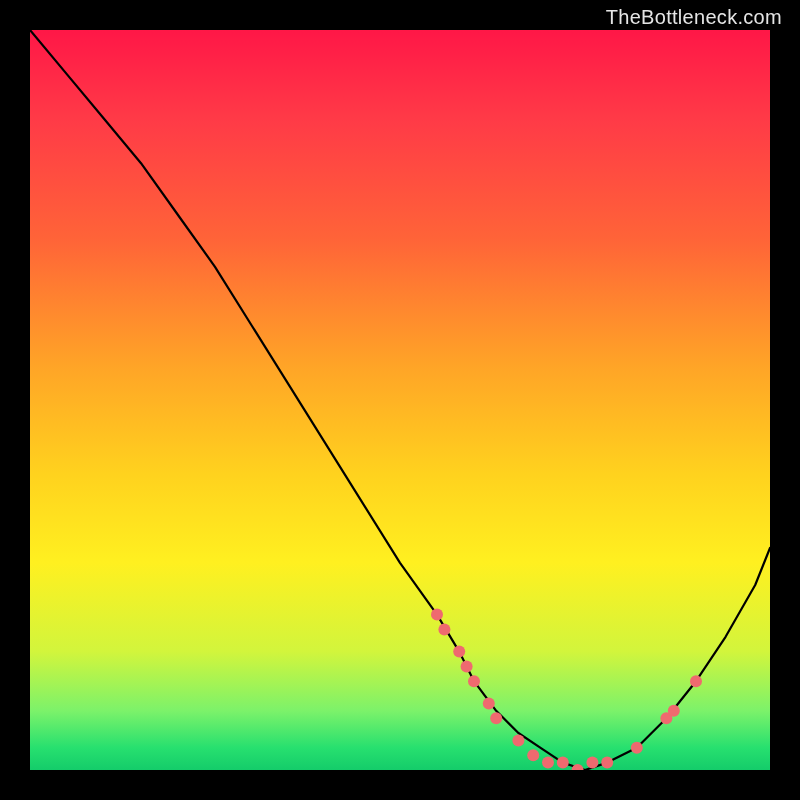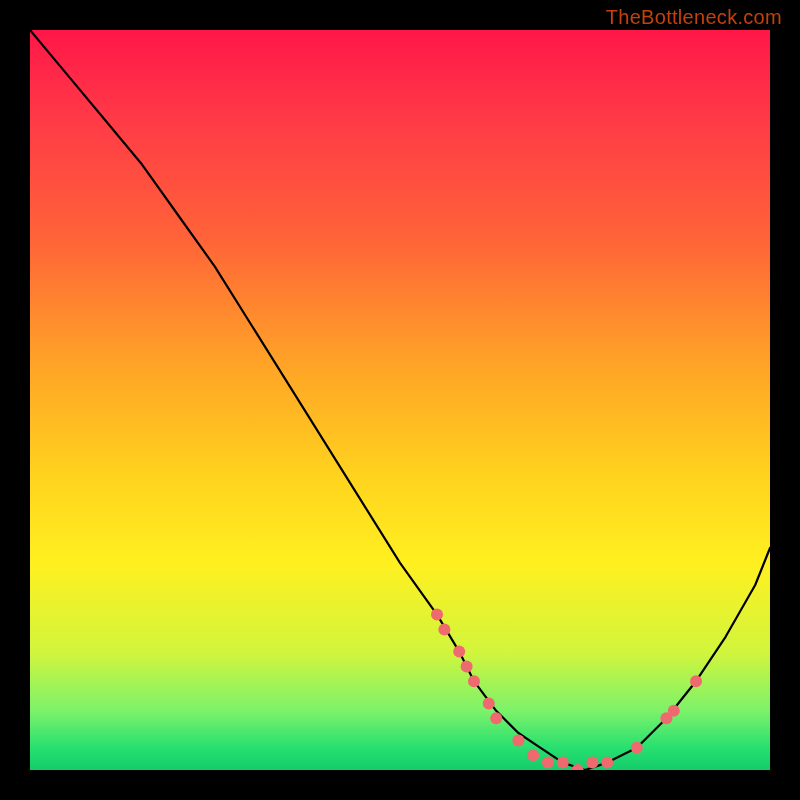--- a/index.html
+++ b/index.html
@@ -13,21 +13,21 @@
   .outer {
     position: relative;
     width: 800px;
     height: 800px;
     background: #000;
   }
   .watermark {
     position: absolute;
     top: 6px;
     right: 18px;
-    color: #c2410c;
+    color: #e5e5e5;
     font-size: 20px;
     font-weight: 500;
     letter-spacing: 0.3px;
   }
   .plot {
     position: absolute;
     left: 30px;
     top: 30px;
     width: 740px;
     height: 740px;

